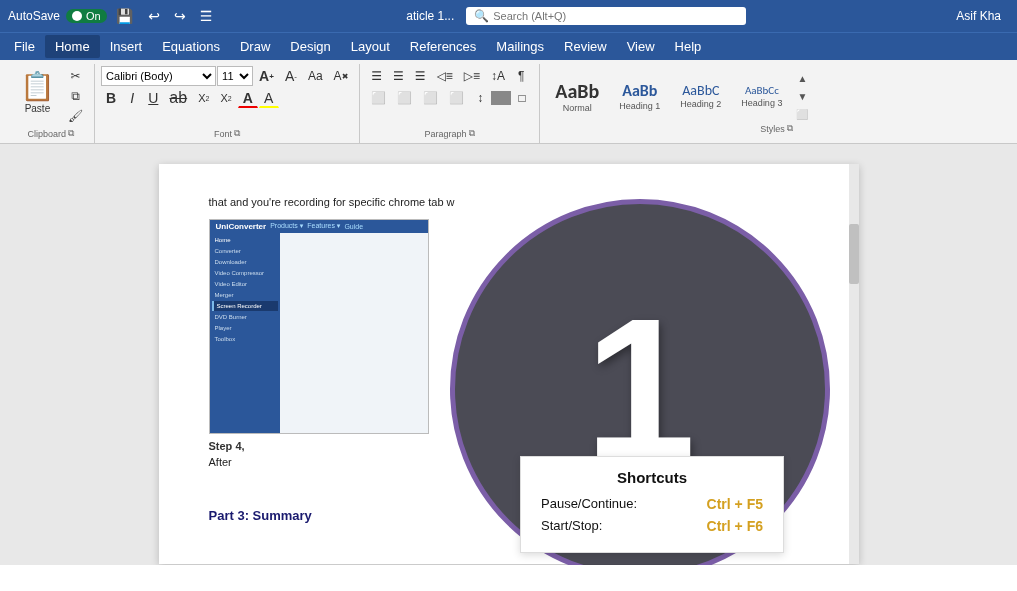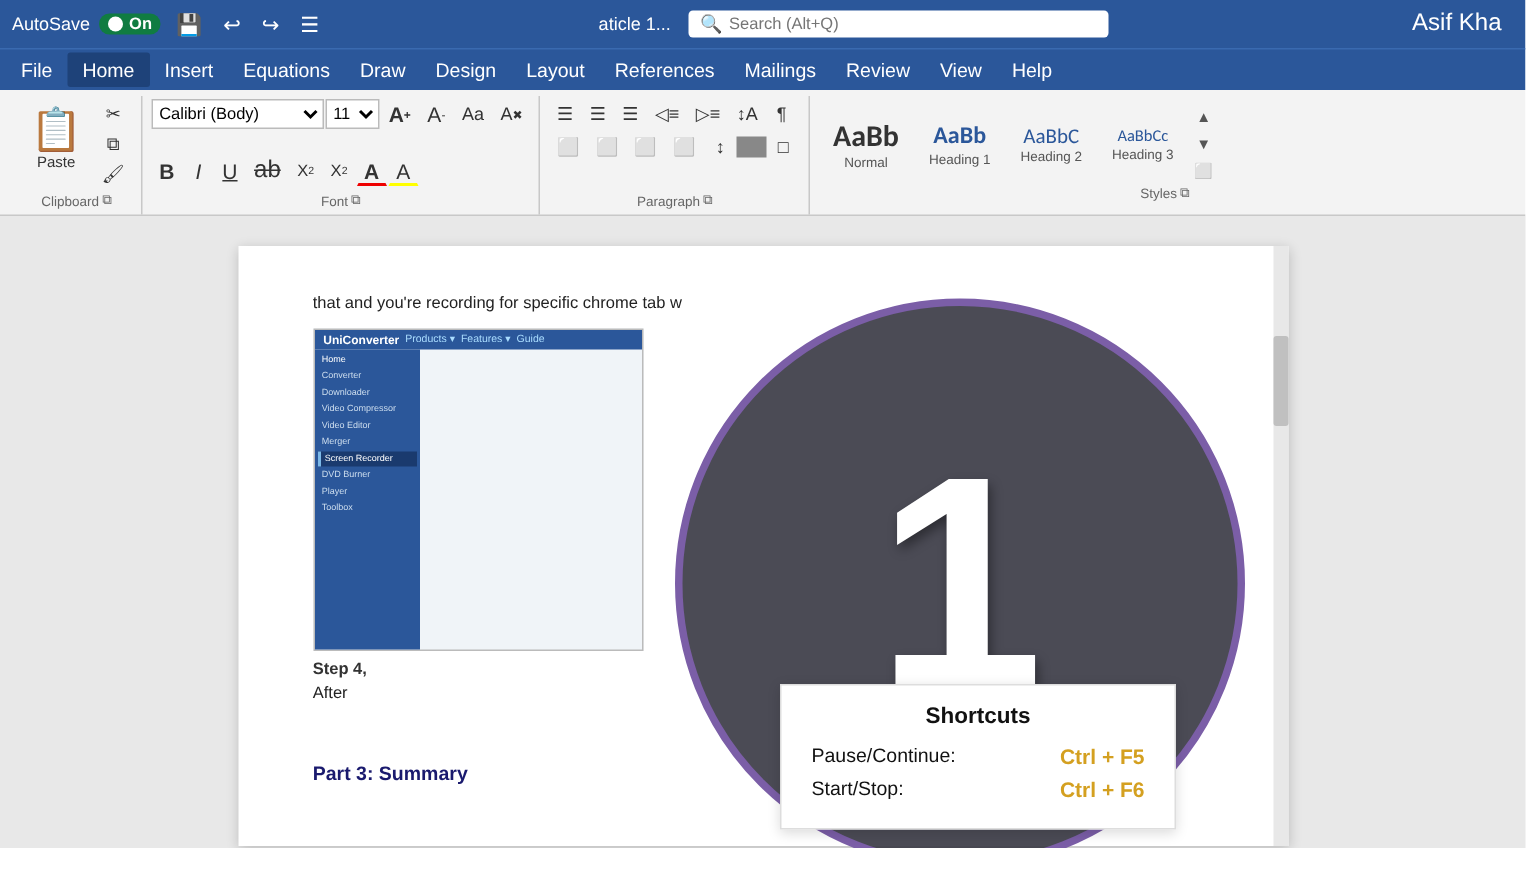--- a/index.html
+++ b/index.html
@@ -4,28 +4,28 @@
   <style>
     * { margin: 0; padding: 0; box-sizing: border-box; }
     body { width: 1017px; height: 591px; overflow: hidden; font-family: 'Segoe UI', Arial, sans-serif; background: #fff; position: relative; }
 
     
     .title-bar {
       display: flex; align-items: center; background: #2b579a; height: 32px; padding: 0 8px; gap: 8px;
     }
     .title-bar-left { display: flex; align-items: center; gap: 6px; }
     .autosave-label { color: #fff; font-size: 12px; }
-    .autosave-toggle { background: #107c41; border-radius: 10px; padding: 1px 6px; color: #fff; font-size: 11px; display: flex; align-items: center; gap: 4px; font-weight: bold; }
+    .autosave-toggle { background: #107c41; border-radius: 10px; padding: 1px 6px; color: #fff; font-size: 11px; display: flex; align-items: center; gap: 4px; }
     .toggle-dot { width: 10px; height: 10px; background: #fff; border-radius: 50%; display: inline-block; }
     .tb-icon { color: #fff; font-size: 14px; cursor: pointer; padding: 2px 4px; }
     .title-bar-center { flex: 1; display: flex; justify-content: center; align-items: center; color: #fff; font-size: 12px; }
     .search-box { background: #fff; border-radius: 3px; display: flex; align-items: center; padding: 2px 8px; width: 280px; margin-right: 20px; }
     .search-box input { border: none; outline: none; font-size: 12px; width: 220px; color: #333; }
     .search-icon { color: #666; font-size: 12px; margin-right: 4px; }
-    .title-bar-right { color: #fff; font-size: 16px; padding-right: 8px; }
+    .title-bar-right { color: #fff; font-size: 12px; padding-right: 8px; }
 
     
     .menu-bar {
       display: flex; align-items: center; background: #2b579a; height: 28px; padding: 0 4px; border-top: 1px solid #3a6ab0;
     }
     .menu-item { color: #fff; font-size: 13px; padding: 4px 10px; cursor: pointer; border-radius: 2px; }
     .menu-item:hover, .menu-item.active { background: #1e4279; }
     .bold { font-weight: bold; }
     .italic { font-style: italic; }
     .underline { text-decoration: underline; }
@@ -170,21 +170,21 @@
           <div class="btn-small">🖌</div>
         </div>
       </div>
       <div class="rg-label">
         <span>Clipboard</span>
         <span class="rg-label-icon">⧉</span>
       </div>
     </div>
 
     <div class="rg" style="min-width:200px;">
-      <div class="rg-content" style="flex-direction:column; gap:18px;">
+      <div class="rg-content" style="flex-direction:column; gap:2px;">
         <div class="row-btns">
           <select class="ribbon-select" style="width:115px;" title="Calibri (Body)">
             <option>Calibri (Body)</option>
           </select>
           <select class="ribbon-select" style="width:36px;">
             <option>11</option>
           </select>
           <div class="btn-small" style="font-size:14px;font-weight:bold;">A<sup style="font-size:8px;">+</sup></div>
           <div class="btn-small" style="font-size:14px;">A<sup style="font-size:8px;">-</sup></div>
           <div class="btn-small" style="font-size:12px;">Aa</div>

